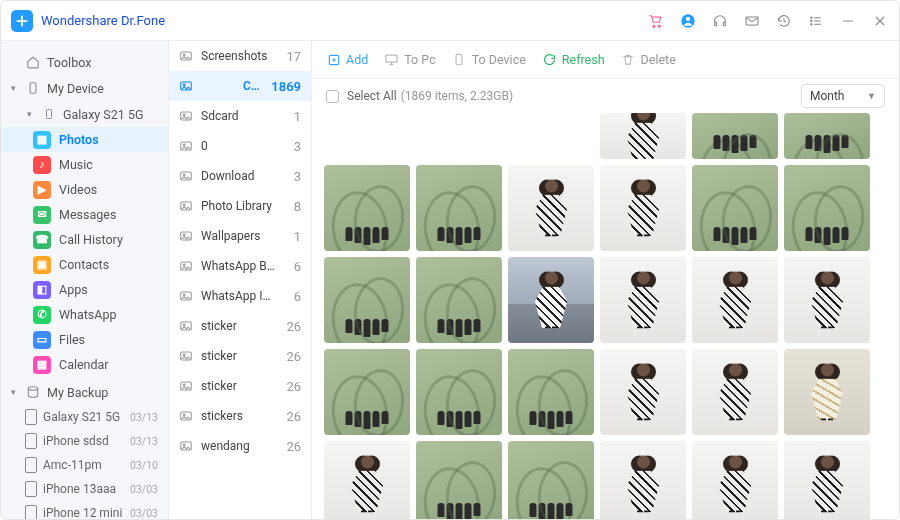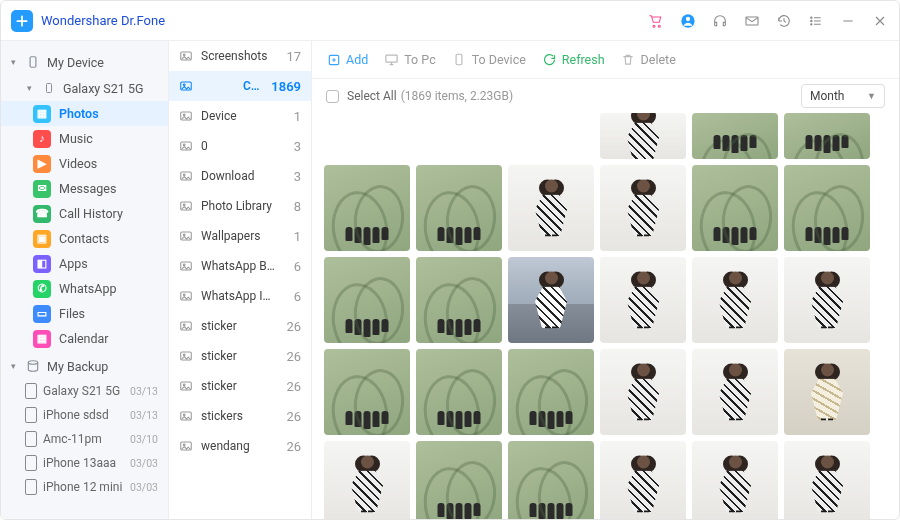--- a/index.html
+++ b/index.html
@@ -135,20 +135,29 @@
           <path d="M6 6l12 12M18 6L6 18"></path>
         </svg>
       </span>
   </div>
 </div>
 
 <div class="body">
 
   <div class="sidebar">
     <div class="sb-row">
+      <span class="caret"></span>
+      <span class="hic">
+          <svg width="14" height="14" viewBox="0 0 24 24" fill="none" stroke="#8a8f99" stroke-width="2">
+            <path d="M3 11l9-7 9 7v9a2 2 0 0 1-2 2H5a2 2 0 0 1-2-2z"></path>
+          </svg>
+        </span>
+      <span>Toolbox</span>
+    </div>
+    <div class="sb-row">
       <span class="caret">▾</span>
       <span class="hic">
           <svg width="14" height="14" viewBox="0 0 24 24" fill="none" stroke="#8a8f99" stroke-width="2">
             <rect x="7" y="3" width="10" height="18" rx="2"></rect>
           </svg>
         </span>
       <span>My Device</span>
     </div>
     <div class="sb-row lvl2">
       <span class="caret">▾</span>
@@ -285,21 +294,21 @@
           <span class="fcount">1869</span>
         </div>
         <div class="fold-row">
           <span class="fic">
             <svg width="14" height="14" viewBox="0 0 24 24" fill="none" stroke="currentColor" stroke-width="1.8">
               <rect x="3" y="5" width="18" height="14" rx="2"></rect>
               <circle cx="9" cy="10" r="1.5"></circle>
               <path d="M4 18l5-5 4 4 3-3 4 4"></path>
             </svg>
           </span>
-          <span style="white-space:nowrap;overflow:hidden;text-overflow:ellipsis;max-width:80px;">Device</span>
+          <span style="white-space:nowrap;overflow:hidden;text-overflow:ellipsis;max-width:80px;">Sdcard</span>
           <span class="fcount">1</span>
         </div>
         <div class="fold-row">
           <span class="fic">
             <svg width="14" height="14" viewBox="0 0 24 24" fill="none" stroke="currentColor" stroke-width="1.8">
               <rect x="3" y="5" width="18" height="14" rx="2"></rect>
               <circle cx="9" cy="10" r="1.5"></circle>
               <path d="M4 18l5-5 4 4 3-3 4 4"></path>
             </svg>
           </span>

